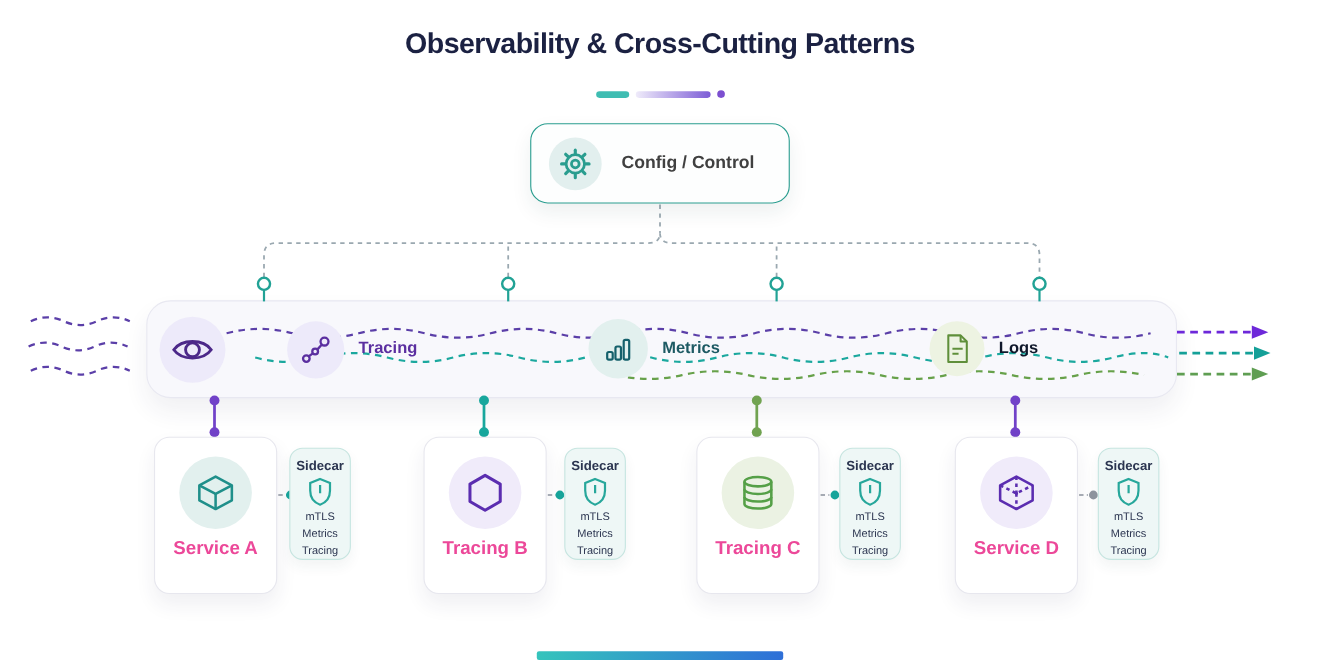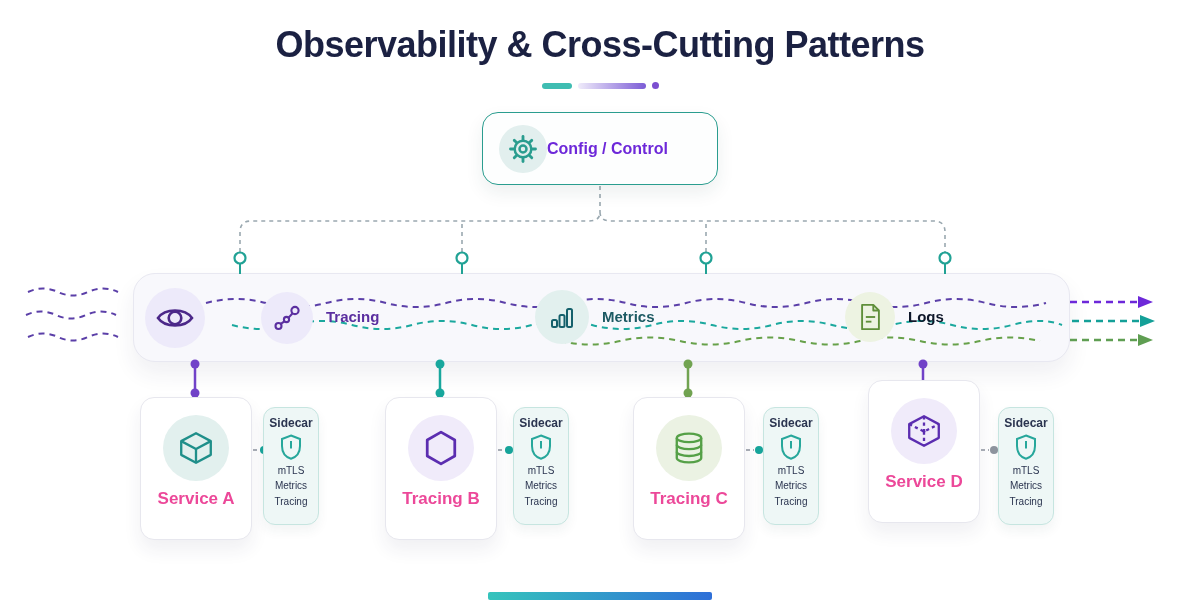--- a/index.html
+++ b/index.html
@@ -1,34 +1,34 @@
 <!DOCTYPE html>
 <html><head>
 <meta charset="utf-8">
 <style>
   html,body{margin:0;padding:0;background:#ffffff;}
   body{font-family:"Liberation Sans", sans-serif;}
   .canvas{position:relative;width:1200px;height:600px;background:#ffffff;overflow:hidden;}
 
   .title{position:absolute;left:0;top:24px;width:1200px;text-align:center;
-         font-size:36px;font-weight:700;letter-spacing:-0.5px;color:#1b2142;z-index:3;}
+         font-size:26px;font-weight:700;letter-spacing:-0.5px;color:#1b2142;z-index:3;}
   .title-decor{position:absolute;left:0;top:82px;width:1200px;display:flex;
                justify-content:center;align-items:center;gap:6px;z-index:3;}
   .decor-teal{width:30px;height:6px;border-radius:3px;background:#3fbdb2;}
   .decor-purple{width:68px;height:6px;border-radius:3px;
                 background:linear-gradient(90deg, rgba(124,92,214,0.12), #7c5cd6);}
   .decor-dot{width:7px;height:7px;border-radius:50%;background:#7c4fd0;}
 
   .config-box{position:absolute;left:482px;top:112px;width:236px;height:73px;
               background:#fdfefe;border:1.6px solid #2a9d8f;border-radius:16px;
               box-shadow:0 8px 18px rgba(30,60,60,0.08);display:flex;align-items:center;
               padding-left:16px;box-sizing:border-box;z-index:3;}
   .config-circle{width:48px;height:48px;border-radius:50%;background:#e2efee;
                  display:flex;align-items:center;justify-content:center;flex:0 0 auto;}
-  .config-label{font-size:16px;font-weight:700;color:#6d28d9;}
+  .config-label{margin-left:18px;font-size:16px;font-weight:700;color:#404040;}
 
   .obs-bar{position:absolute;left:133px;top:273px;width:935px;height:87px;
            background:#f8f8fc;border:1px solid #e8e8f1;border-radius:22px;
            box-shadow:0 12px 22px rgba(40,40,80,0.07);z-index:1;}
 
   .overlay{position:absolute;left:0;top:0;z-index:2;pointer-events:none;}
 
   .stream-circle{position:absolute;border-radius:50%;display:flex;align-items:center;
                  justify-content:center;z-index:3;}
   .stream-label{position:absolute;font-size:15px;font-weight:700;z-index:3;}
@@ -37,21 +37,21 @@
   .logs-label{color:#0f172a;}
 
   .service-card{position:absolute;width:110px;height:141px;background:#ffffff;
                 border:1px solid #e7e7ee;border-radius:14px;
                 box-shadow:0 10px 18px rgba(40,40,80,0.07);z-index:3;
                 display:flex;flex-direction:column;align-items:center;}
   .service-icon-circle{width:66px;height:66px;border-radius:50%;margin-top:17px;
                 display:flex;align-items:center;justify-content:center;}
   .service-name{margin-top:8px;font-size:17px;font-weight:700;color:#ec4899;}
 
-  .sidecar-box{position:absolute;width:56px;height:118px;background:#eef7f6;
+  .sidecar-box{position:absolute;width:56px;height:102px;background:#eef7f6;
                border:1px solid #c6e5e0;border-radius:12px;z-index:3;
                box-shadow:0 6px 12px rgba(40,70,70,0.06);
                display:flex;flex-direction:column;align-items:center;padding-top:8px;
                box-sizing:border-box;}
   .sidecar-title{font-size:12px;font-weight:600;color:#2b3550;}
   .sidecar-shield{margin-top:4px;}
   .sidecar-item{font-size:10px;color:#2b3550;margin-top:4.5px;}
 
   .bottom-accent{position:absolute;left:488px;top:592px;width:224px;height:8px;
                  border-radius:2px;z-index:3;
@@ -268,21 +268,21 @@
     <div class="sidecar-title">Sidecar</div>
     <svg class="sidecar-shield" width="22" height="26" viewBox="0 0 22 26" fill="none" stroke="#27a79b" stroke-width="2">
       <path d="M11,1.5 L20,5 V12 C20,18.5 16.4,23 11,24.8 C5.6,23 2,18.5 2,12 V5 Z"></path>
         <path d="M11,7 V14.5"></path>
     </svg>
     <div class="sidecar-item">mTLS</div>
     <div class="sidecar-item">Metrics</div>
     <div class="sidecar-item">Tracing</div>
   </div>
 
-  <div class="service-card" style="left:868px;top:380px;">
+  <div class="service-card" style="left:868px;top:397px;">
     <div class="service-icon-circle bg-lav2">
       <svg width="36" height="38" viewBox="0 0 34 36" fill="none" stroke="#5b2db0" stroke-width="2.2" stroke-linejoin="round">
         <path d="M17,4 L31,11.5 V24.5 L17,32 L3,24.5 V11.5 Z"></path>
         <g stroke-dasharray="3 3">
           <path d="M3,11.5 L17,18.5 L31,11.5"></path>
             <path d="M17,18.5 V32"></path>
             <path d="M17,4 V18.5"></path>
         </g>
         <circle cx="17" cy="18.5" r="1.4" fill="#5b2db0" stroke="none"></circle>
       </svg>

